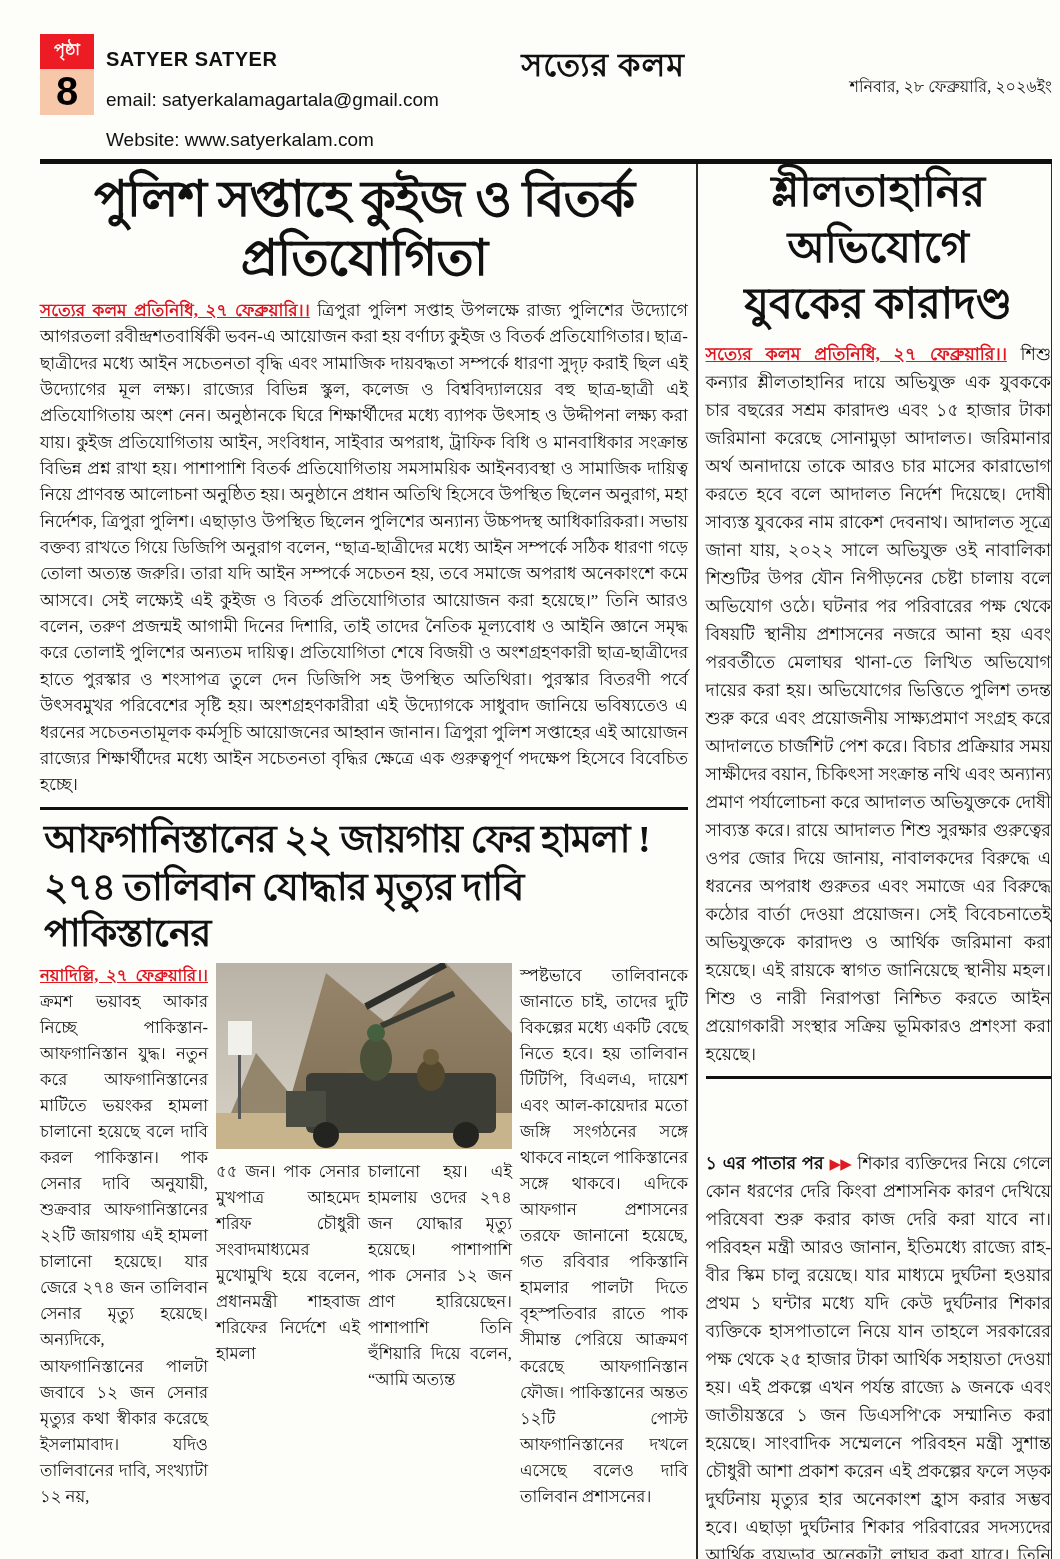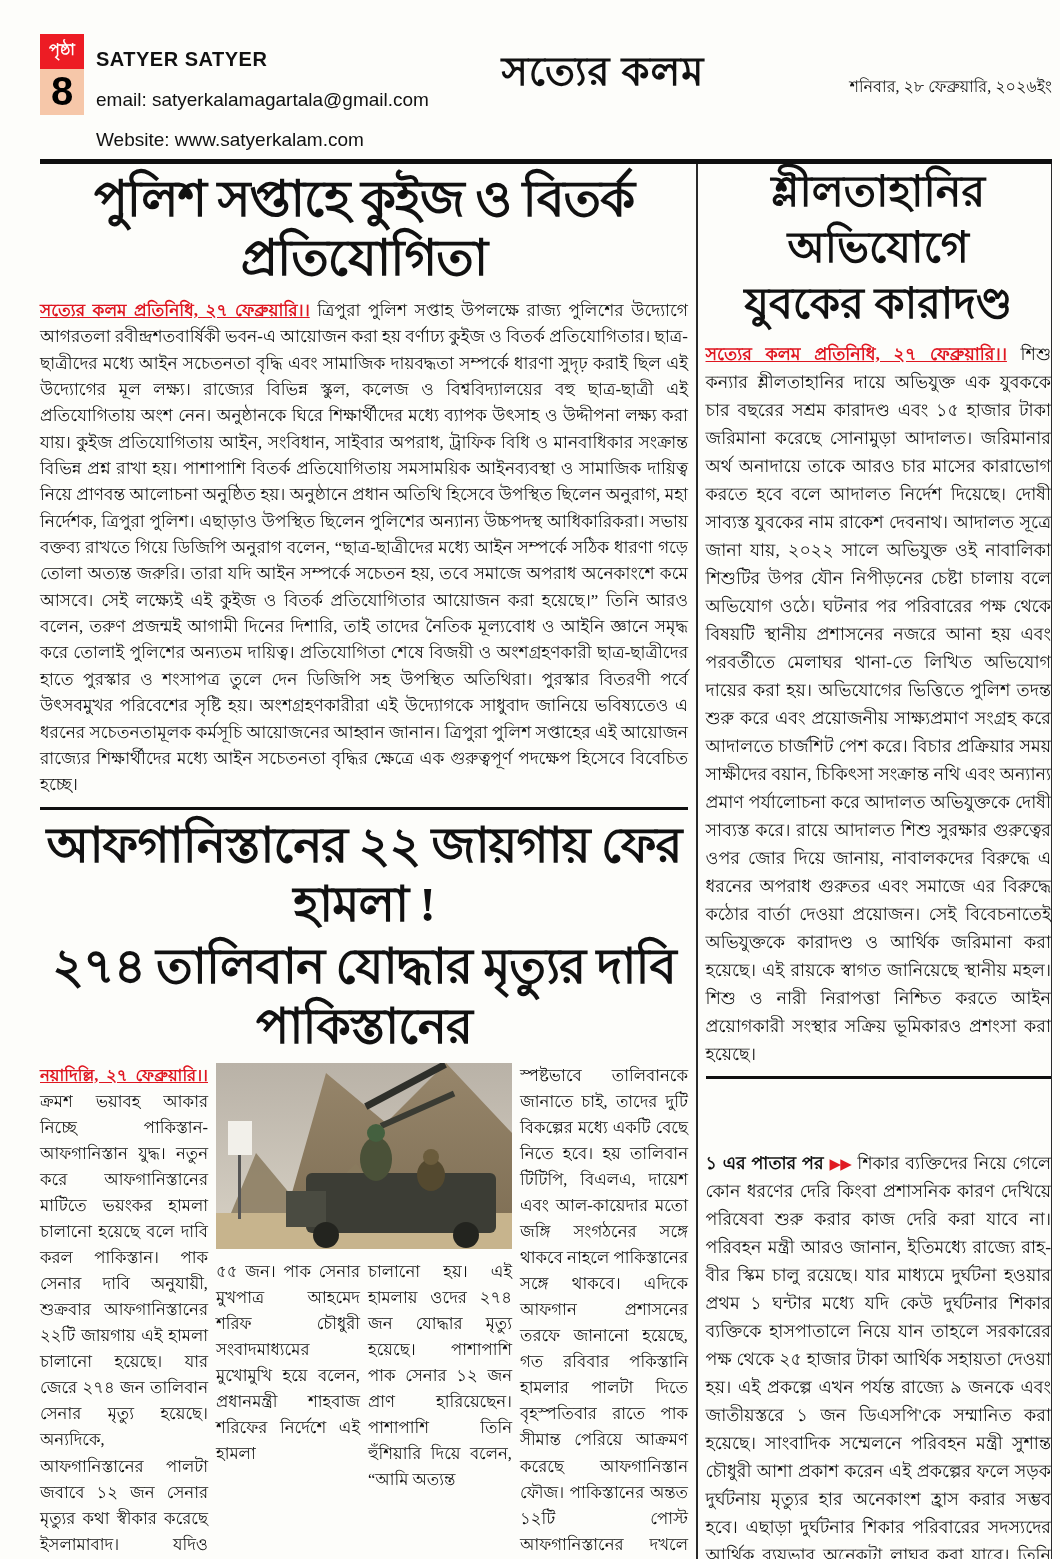--- a/index.html
+++ b/index.html
@@ -4,38 +4,38 @@
 <style>
   html,body{margin:0;padding:0;}
   body{
     width:1060px;height:1559px;background:#fdfdfa;color:#111;
     font-family:"Liberation Serif","DejaVu Serif",serif;
     overflow:hidden;position:relative;
   }
   .page{padding:34px 8px 0 40px;}
   
   .header{display:flex;align-items:flex-start;width:1012px;}
-  .page-box{width:44px;flex:0 0 auto;text-align:center;}
+  .page-box{width:54px;flex:0 0 auto;text-align:center;}
   .page-box .pb-top{background:#ed1c24;color:#fff;font-weight:bold;font-size:16px;padding:3px 0 5px;}
   .page-box .pb-num{background:#f6c7a9;color:#000;font-weight:bold;font-size:40px;line-height:1.05;padding:1px 0 3px;font-family:"Liberation Sans",sans-serif;}
   .brand-block{margin-left:12px;padding-top:14px;font-family:"Liberation Sans",sans-serif;}
   .brand-title{font-size:20px;font-weight:bold;letter-spacing:.5px;}
   .brand-line{font-size:19px;margin-top:18px;}
-  .masthead{font-size:40px;font-weight:800;margin:6px auto 0;letter-spacing:1px;}
+  .masthead{font-size:32px;font-weight:800;margin:6px auto 0;letter-spacing:1px;}
   .date-line{font-size:16px;padding-top:40px;margin-left:auto;white-space:nowrap;}
   .header-rule{width:1012px;border-top:5px solid #101010;margin-top:8px;}
   
   .content{display:flex;width:1012px;min-height:1320px;}
   .col-left{width:648px;flex:0 0 auto;padding-right:8px;}
   .v-divider{width:1.5px;background:#2a2a2a;flex:0 0 auto;}
   .col-right{flex:1;padding-left:8px;border-right:1.5px solid #2a2a2a;}
   .rule{border-top:3px solid #101010;margin:6px 0;}
   
   .headline-xl{font-size:50px;font-weight:800;line-height:1.18;text-align:center;letter-spacing:-1px;margin:6px 0 10px;}
-  .headline-l{font-size:49px;font-weight:800;line-height:1.22;text-align:center;letter-spacing:-1px;margin:2px 4px;}
+  .headline-l{font-size:38px;font-weight:800;line-height:1.22;text-align:left;letter-spacing:-1px;margin:2px 4px;}
   .headline-r{font-size:43px;font-weight:800;line-height:1.3;text-align:center;margin:0 0 8px;}
   .body-text{font-size:17px;line-height:1.55;text-align:justify;margin:4px 0 8px;}
   .body-text-r{font-size:17.5px;line-height:1.6;text-align:justify;margin:4px 0 8px;}
   .byline{color:#df1620;font-weight:bold;text-decoration:underline;}
   .cont-label{font-weight:bold;}
   .cont-arrows{color:#e01a22;font-size:15px;letter-spacing:-2px;}
   
   .afg-cols{display:flex;gap:8px;margin-top:6px;}
   .afg-col{width:168px;flex:0 0 auto;font-size:16.5px;line-height:1.58;text-align:justify;}
   .afg-mid{width:296px;flex:0 0 auto;}

